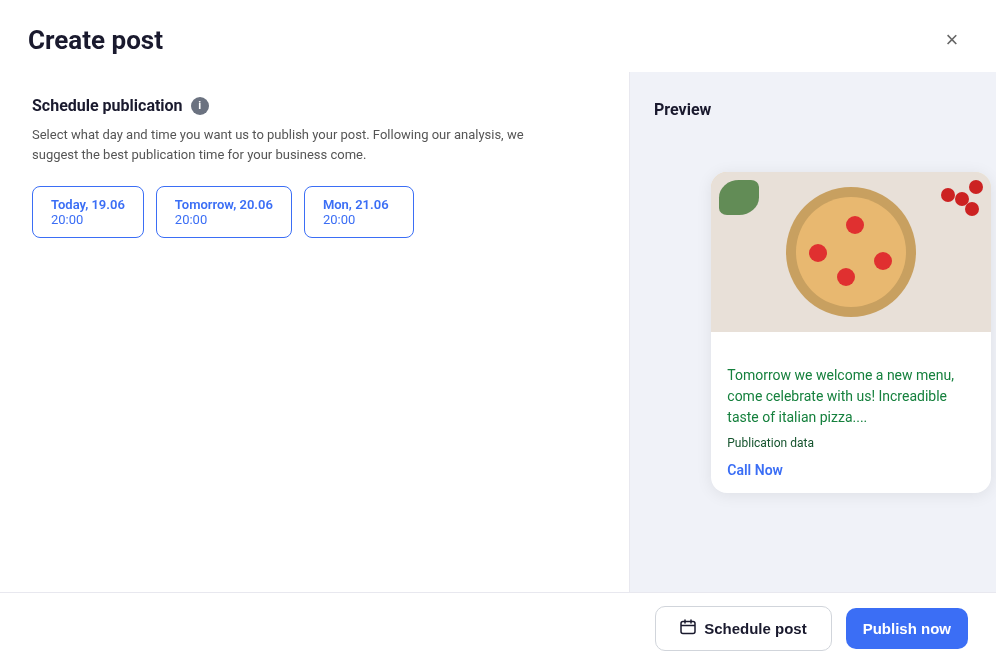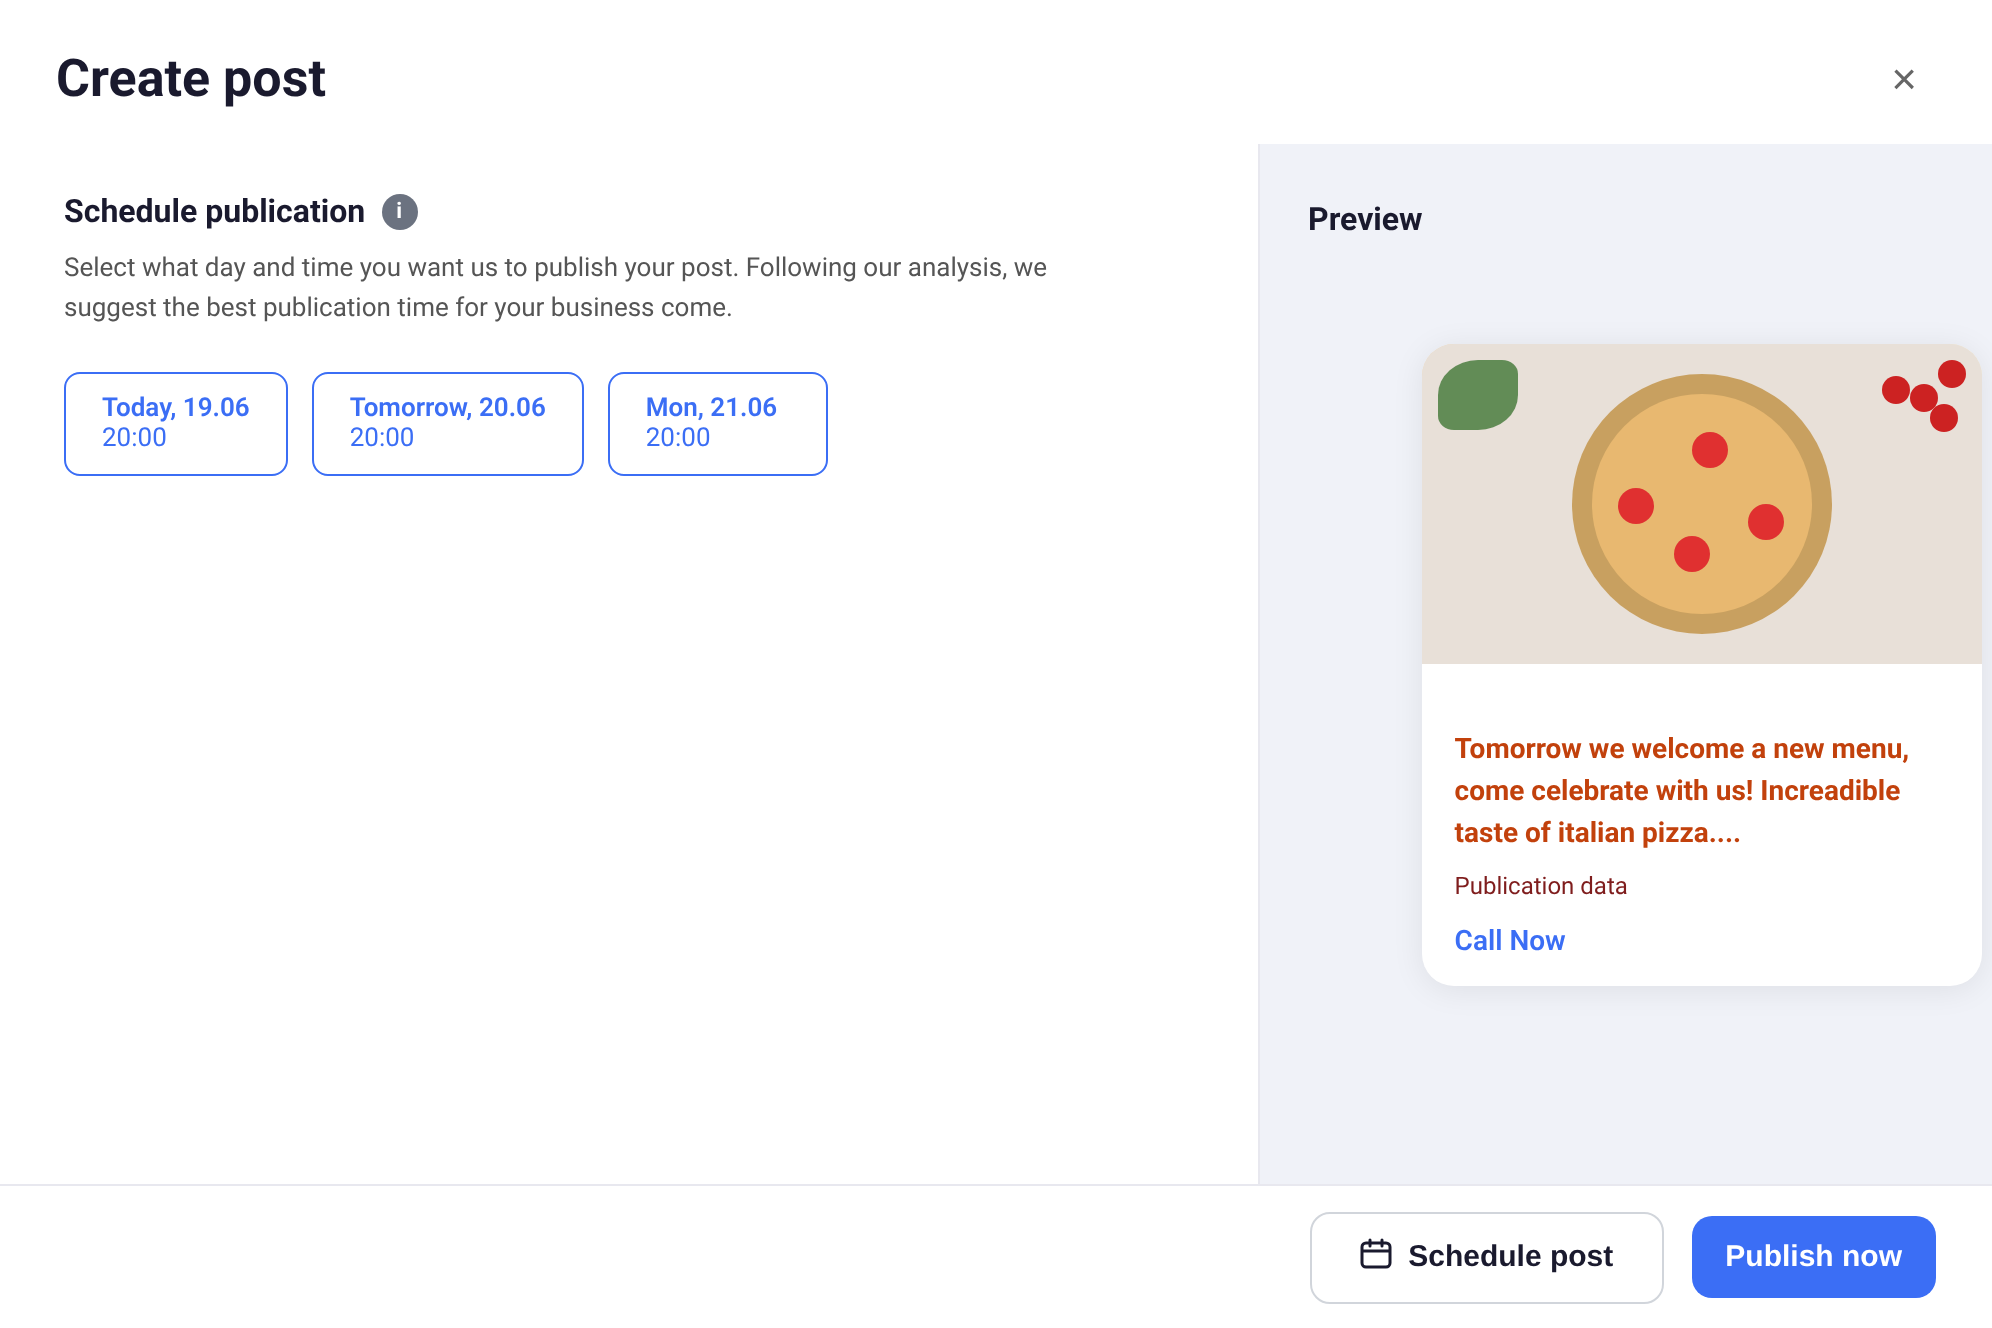--- a/index.html
+++ b/index.html
@@ -247,30 +247,30 @@
       border-radius: 50% 20% 50% 20%;
       opacity: 0.85;
     }
 
     .preview-content {
       padding: 14px 16px;
     }
 
     .preview-text {
       font-size: 14px;
-      color: #c2410c;
+      color: #15803d;
       line-height: 1.5;
       margin-bottom: 8px;
-      font-weight: 700;
+      font-weight: 400;
       margin-top: 19px;
     }
 
     .publication-data-label {
       font-size: 12px;
-      color: #7f1d1d;
+      color: #14532d;
       margin-bottom: 10px;
     }
 
     .call-now-link {
       font-size: 14px;
       color: #3b6ef5;
       font-weight: 600;
       cursor: pointer;
       text-decoration: none;
     }

